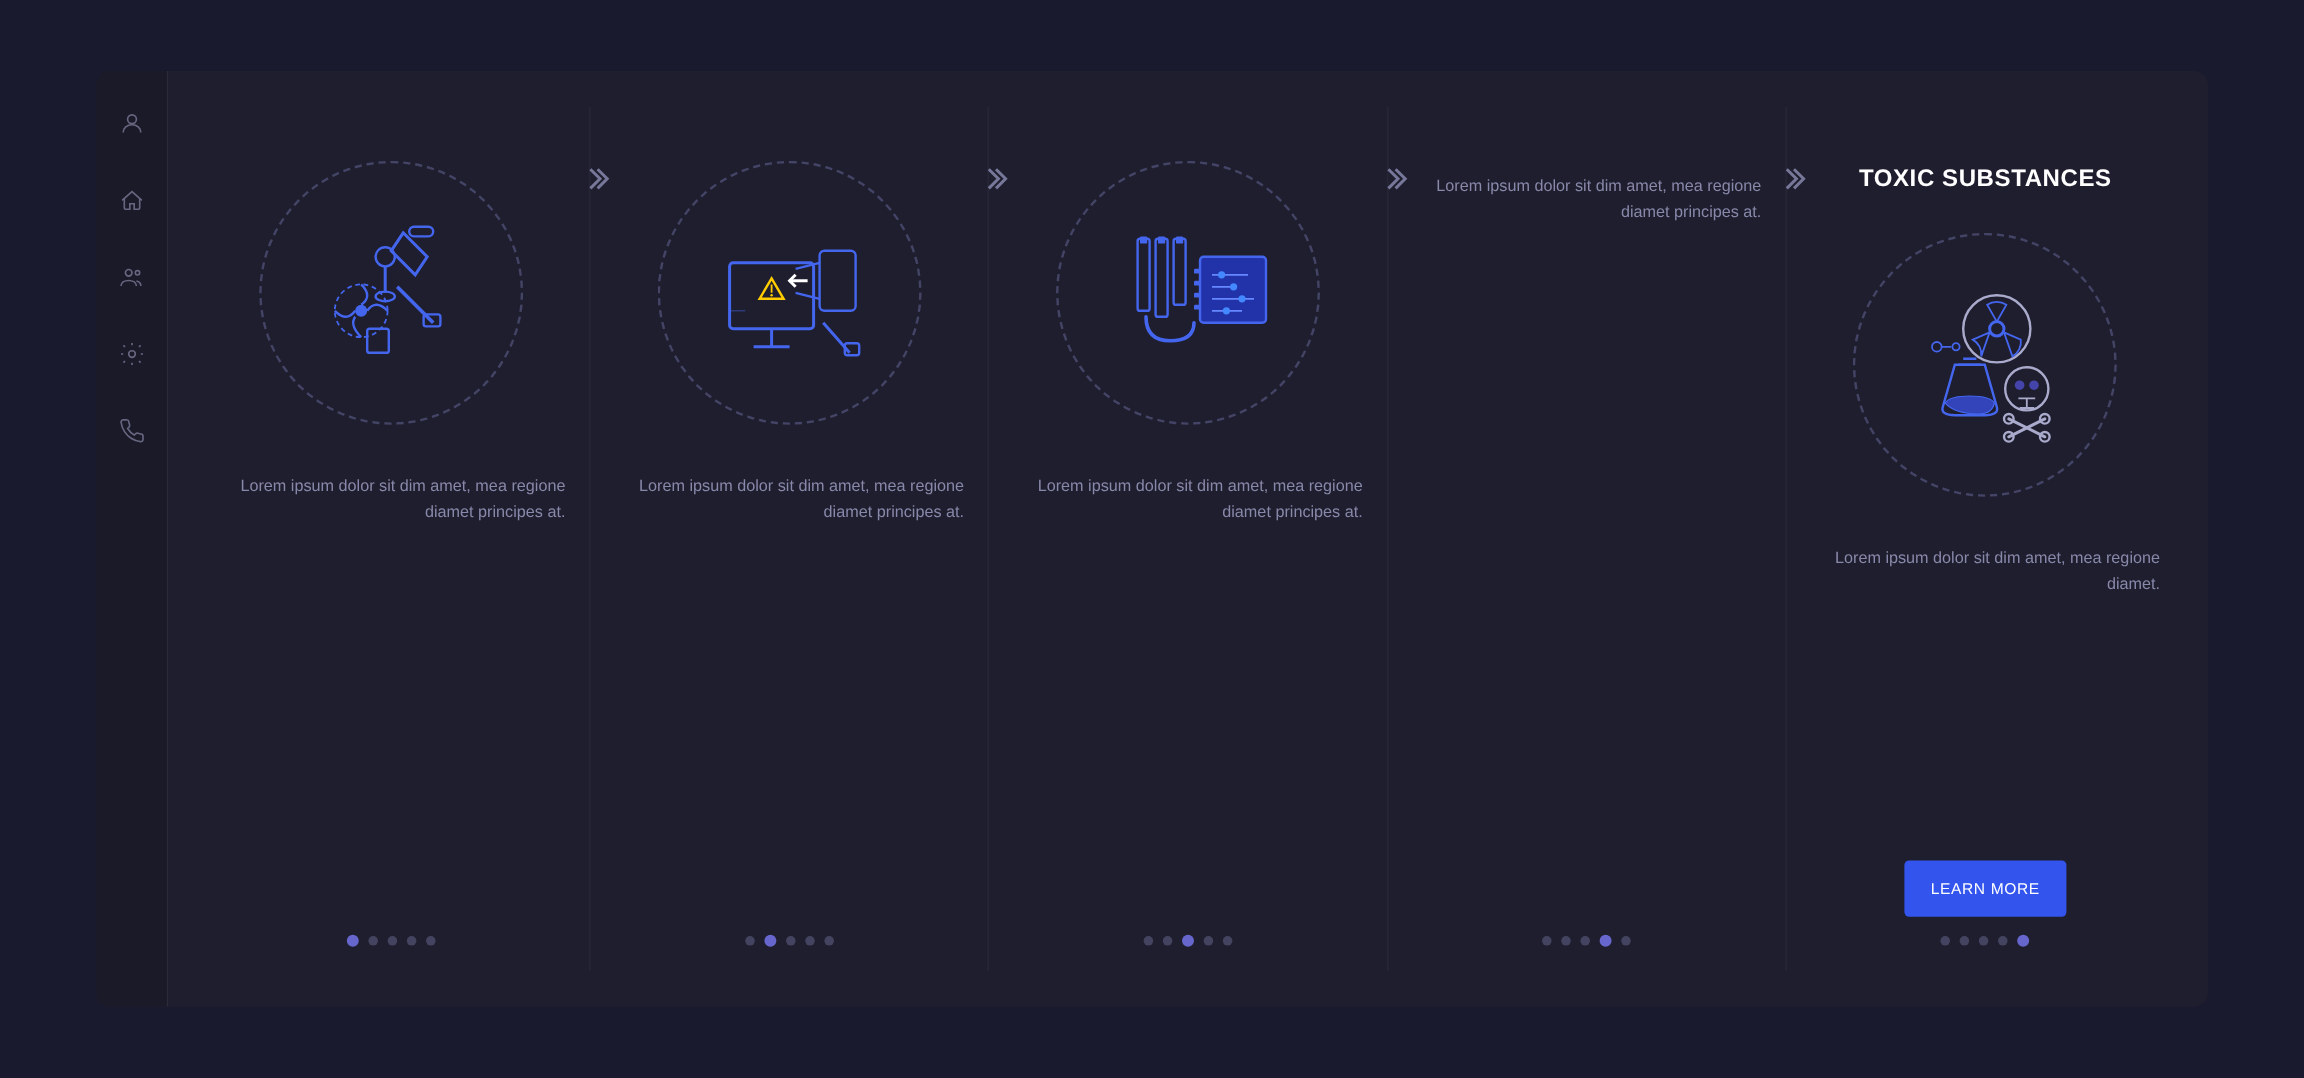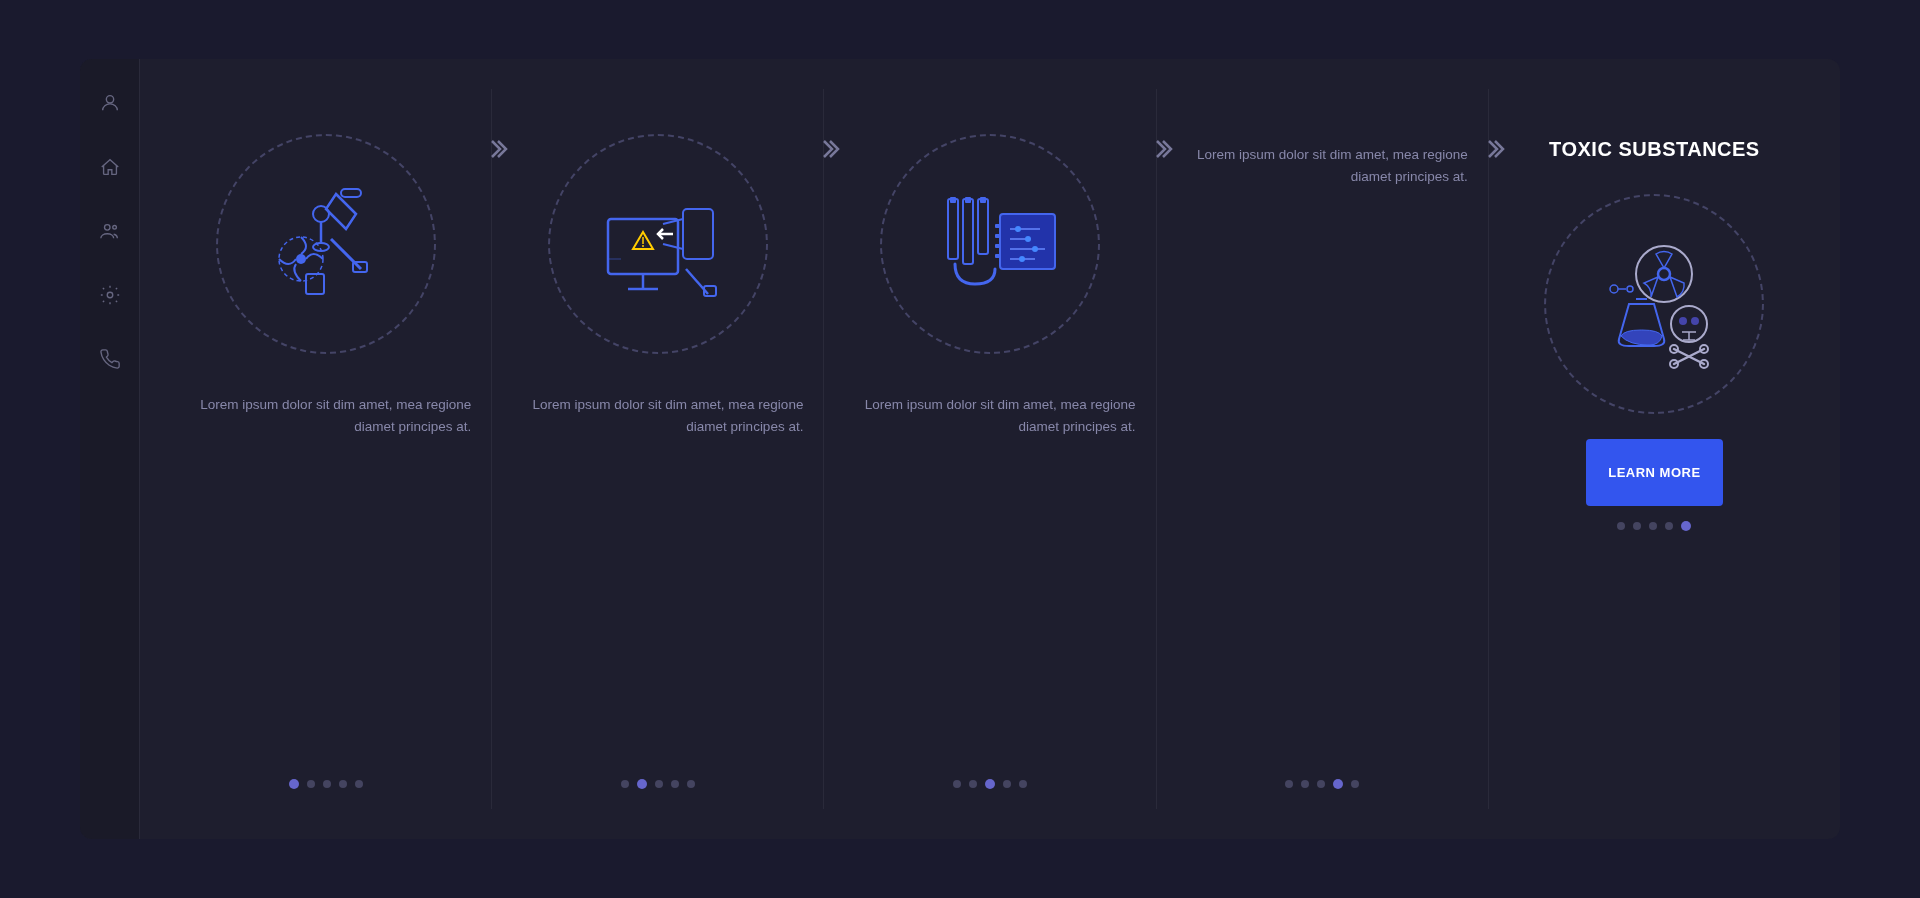--- a/index.html
+++ b/index.html
@@ -137,24 +137,24 @@
       background: #6666cc;
       width: 10px;
       height: 10px;
     }
 
     
     .learn-more-btn {
       background: #3355ee;
       color: white;
       border: none;
-      padding: 26px 22px;
+      padding: 16px 22px;
       border-radius: 4px;
       font-size: 13px;
-      font-weight: 700;
+      font-weight: 400;
       letter-spacing: 0.5px;
       cursor: pointer;
       margin-top: 10px;
       text-transform: uppercase;
     }
 
     
     .icon-svg {
       width: 160px;
       height: 160px;
@@ -386,20 +386,21 @@
           <circle cx="100" cy="125" r="4" fill="none" stroke="#aaaacc" stroke-width="2"></circle>
           <circle cx="130" cy="125" r="4" fill="none" stroke="#aaaacc" stroke-width="2"></circle>
           <circle cx="100" cy="140" r="4" fill="none" stroke="#aaaacc" stroke-width="2"></circle>
           <circle cx="130" cy="140" r="4" fill="none" stroke="#aaaacc" stroke-width="2"></circle>
 
           <circle cx="40" cy="65" r="4" fill="none" stroke="#4466ee" stroke-width="1.5"></circle>
           <line x1="44" y1="65" x2="52" y2="65" stroke="#4466ee" stroke-width="1.5"></line>
           <circle cx="56" cy="65" r="3" fill="none" stroke="#4466ee" stroke-width="1.5"></circle>
         </svg>
       </div>
+      <div class="card-desc">Lorem ipsum dolor sit dim amet, mea regione diamet.</div>
       <button class="learn-more-btn">LEARN MORE</button>
       <div class="pagination">
         <div class="dot"></div>
         <div class="dot"></div>
         <div class="dot"></div>
         <div class="dot"></div>
         <div class="dot active"></div>
       </div>
     </div>
 

